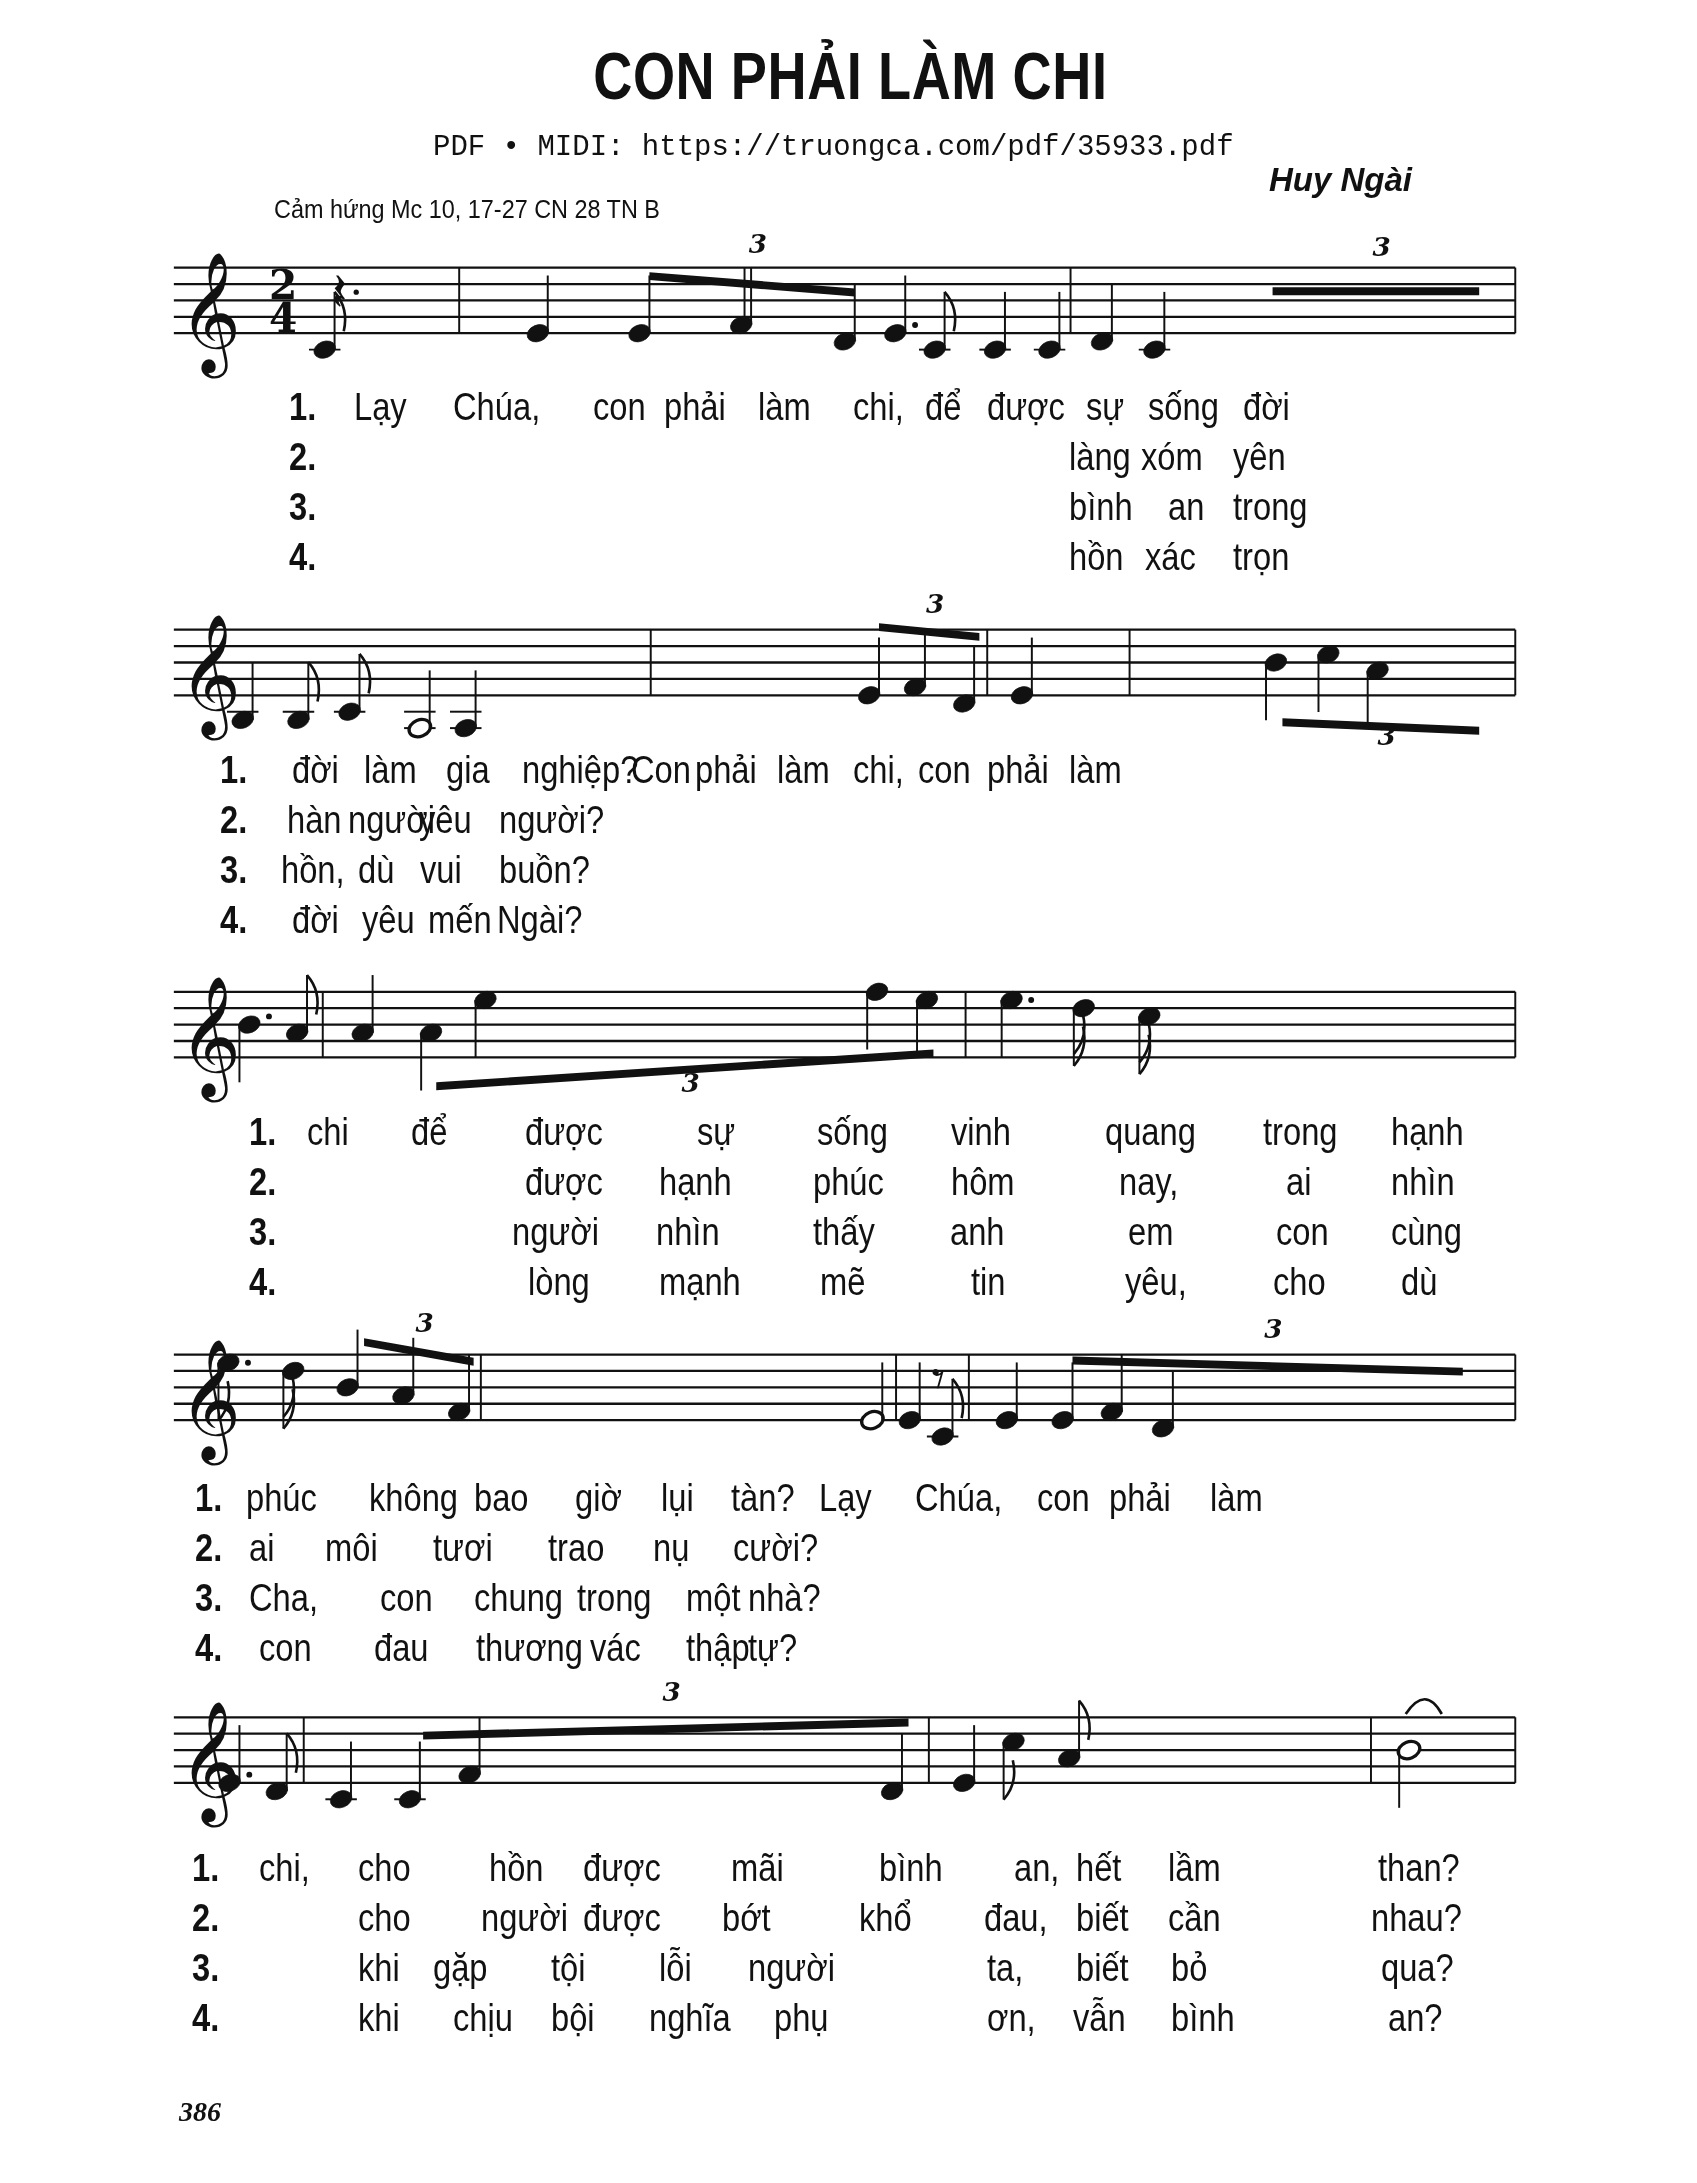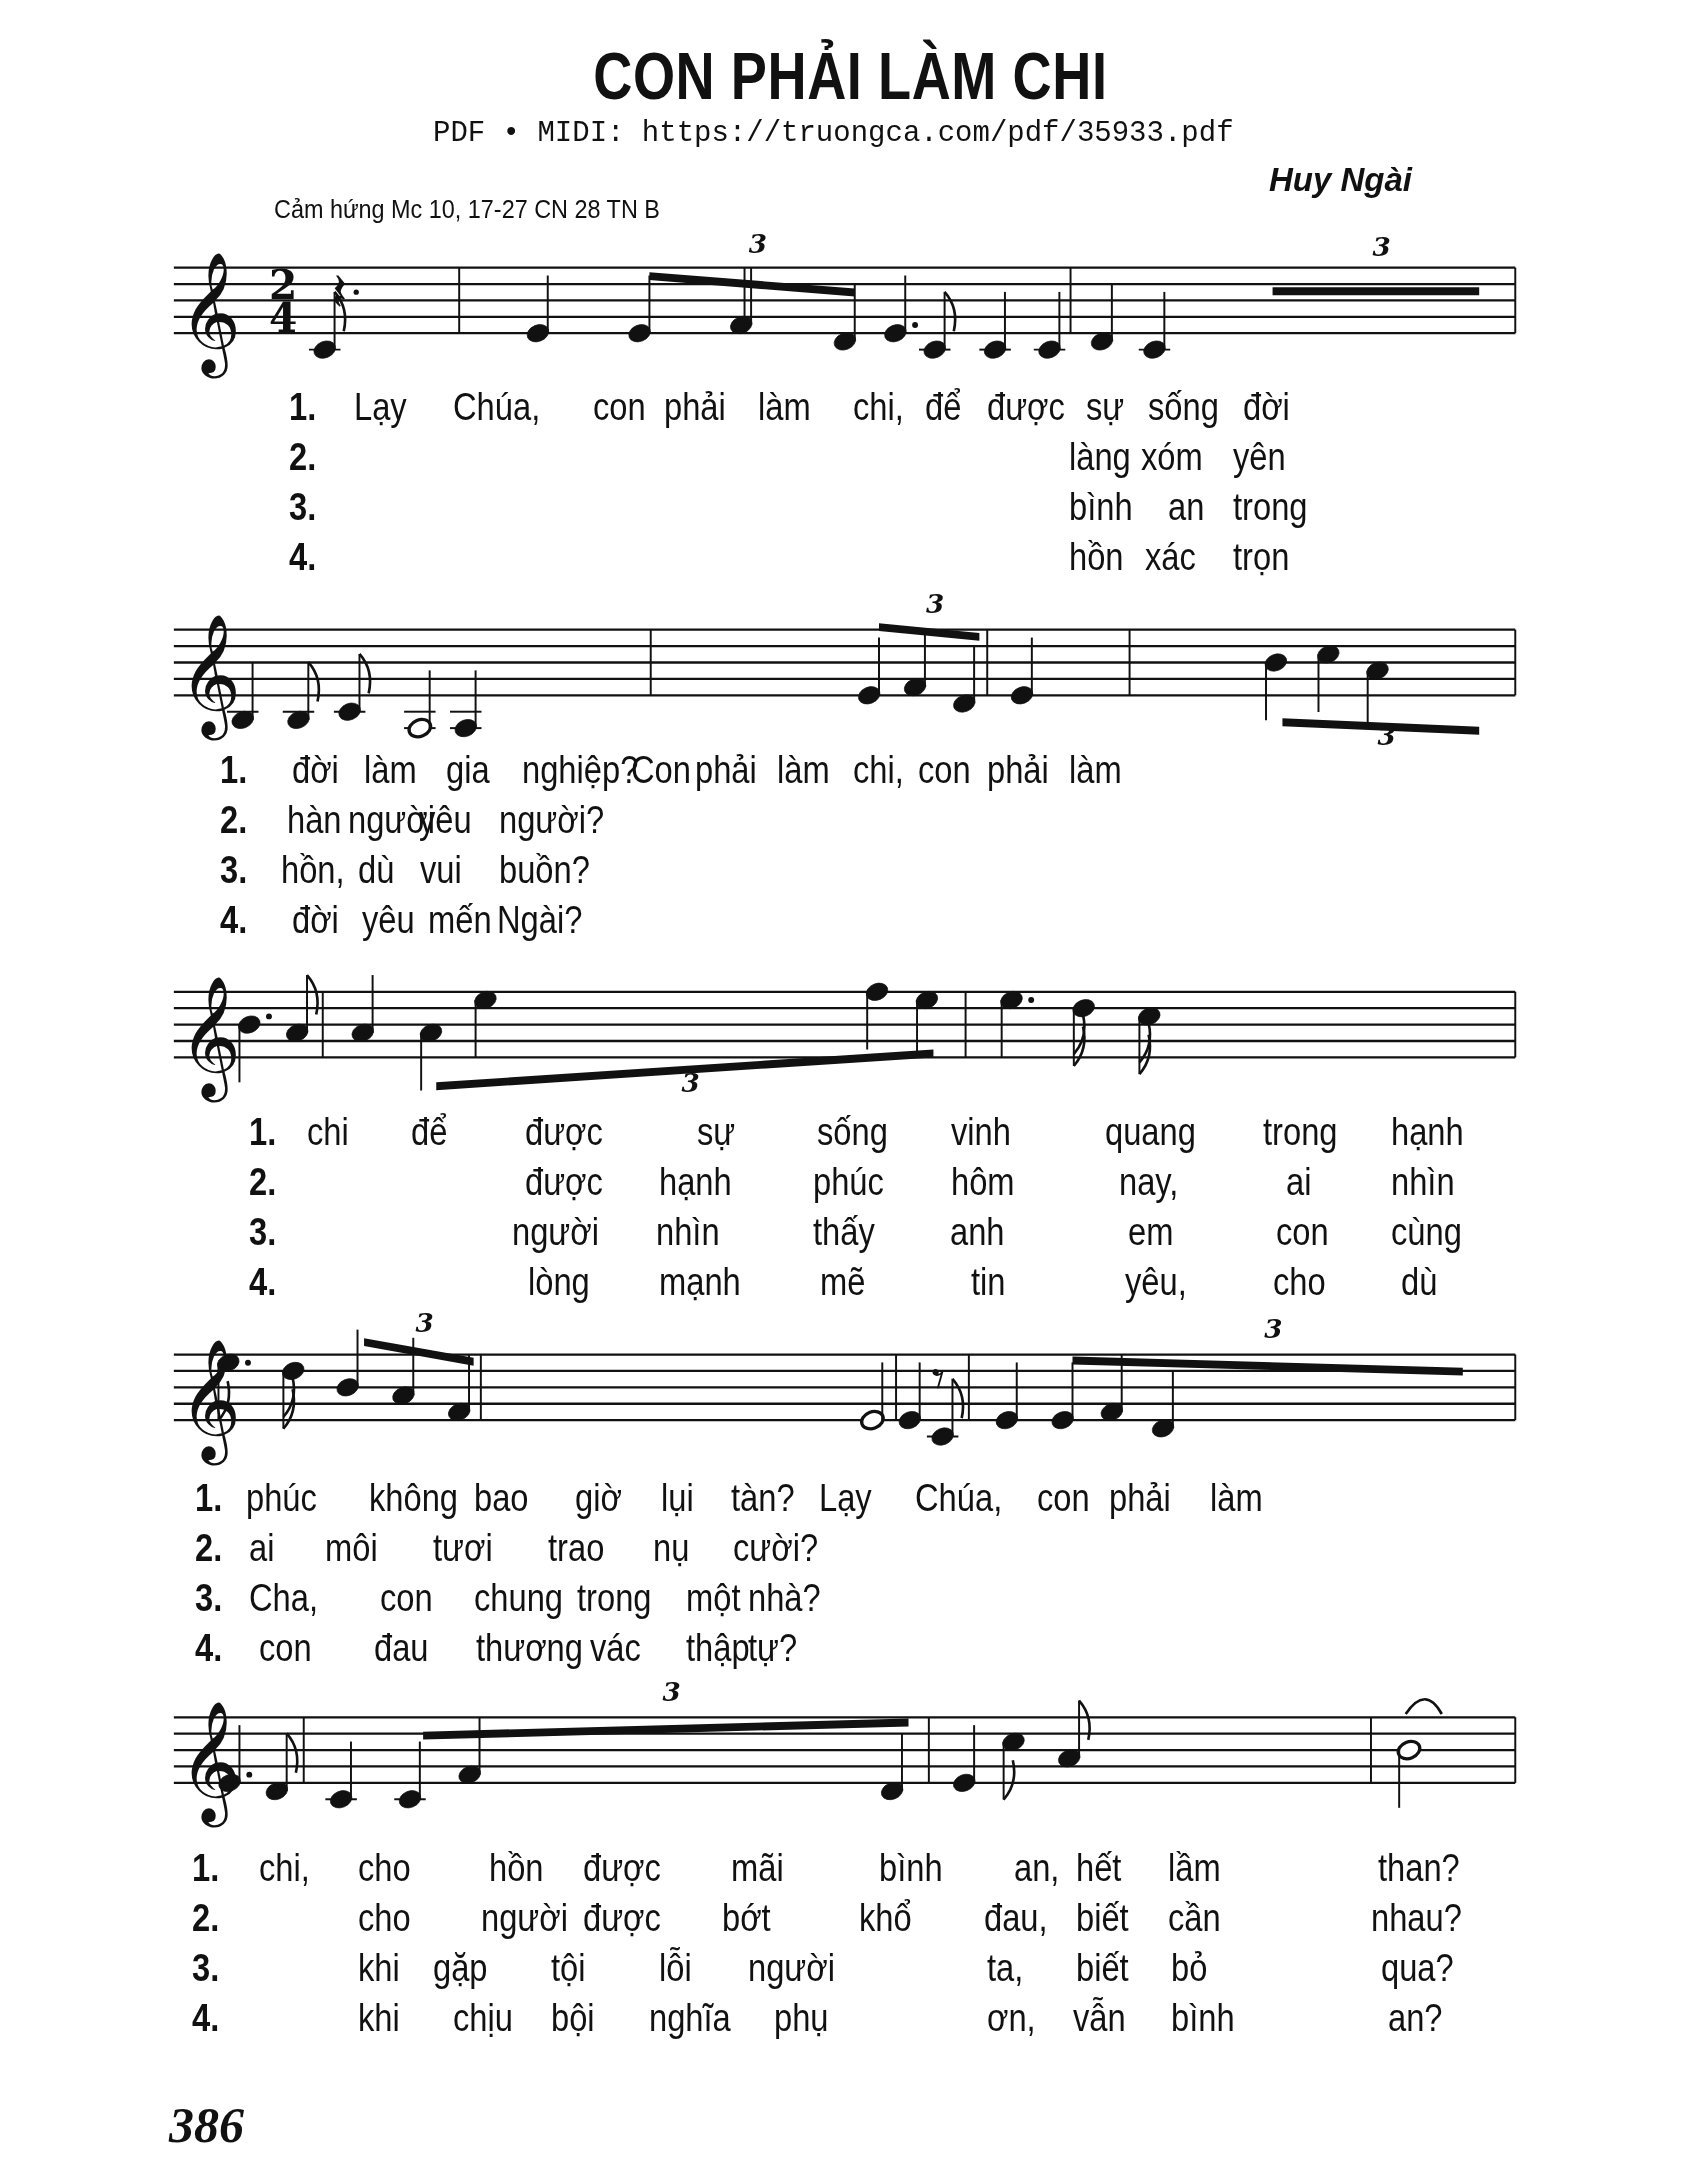--- a/index.html
+++ b/index.html
@@ -1,26 +1,26 @@
 <!DOCTYPE html>
 <html style="font-size:10.5px"><head>
 <meta charset="utf-8">
 <style>
   html, body { margin: 0; padding: 0; background: #ffffff; }
   body { width: 1697px; height: 2183px; position: relative; overflow: hidden; color: #111; }
   .title { position: absolute; left: 0; width: 1697px; top: 38px; text-align: center;
     font-family: "Liberation Sans", sans-serif; font-weight: bold; font-size: 66px; letter-spacing: 0.7px;
     transform: scaleX(0.82); transform-origin: 859px 0; }
-  .source { position: absolute; left: 433px; top: 117px; font-family: "Liberation Mono", monospace; font-size: 29px; }
+  .source { position: absolute; left: 433px; top: 131px; font-family: "Liberation Mono", monospace; font-size: 29px; }
   .composer { position: absolute; left: 1269px; top: 161px; font-family: "Liberation Sans", sans-serif;
     font-weight: bold; font-style: italic; font-size: 33px; }
   .inspiration { position: absolute; left: 274px; top: 194px; font-family: "Liberation Sans", sans-serif;
     font-size: 26px; transform: scaleX(0.9); transform-origin: 0 0; }
-  .page-number { position: absolute; left: 169px; top: 2096px; font-family: "Liberation Serif", serif;
-    font-weight: bold; font-style: italic; font-size: 50px; text-align: center; }
+  .page-number { position: absolute; left: 179px; top: 2096px; font-family: "Liberation Serif", serif;
+    font-weight: bold; font-style: italic; font-size: 28px; text-align: center; }
   svg.score { position: absolute; left: 0; top: 0; }
   .lyric-block { position: absolute; font-family: "Liberation Sans", sans-serif; font-size: 38px; line-height: 50px; }
   .lyric-line { position: relative; height: 50px; white-space: nowrap; }
   .lyric-line span { position: absolute; top: 0; transform: scaleX(0.86); transform-origin: 0 0; }
   .verse-num { font-weight: bold; }
 </style>
 </head>
 <body>
 
 <div class="title">CON PHẢI LÀM CHI</div>

